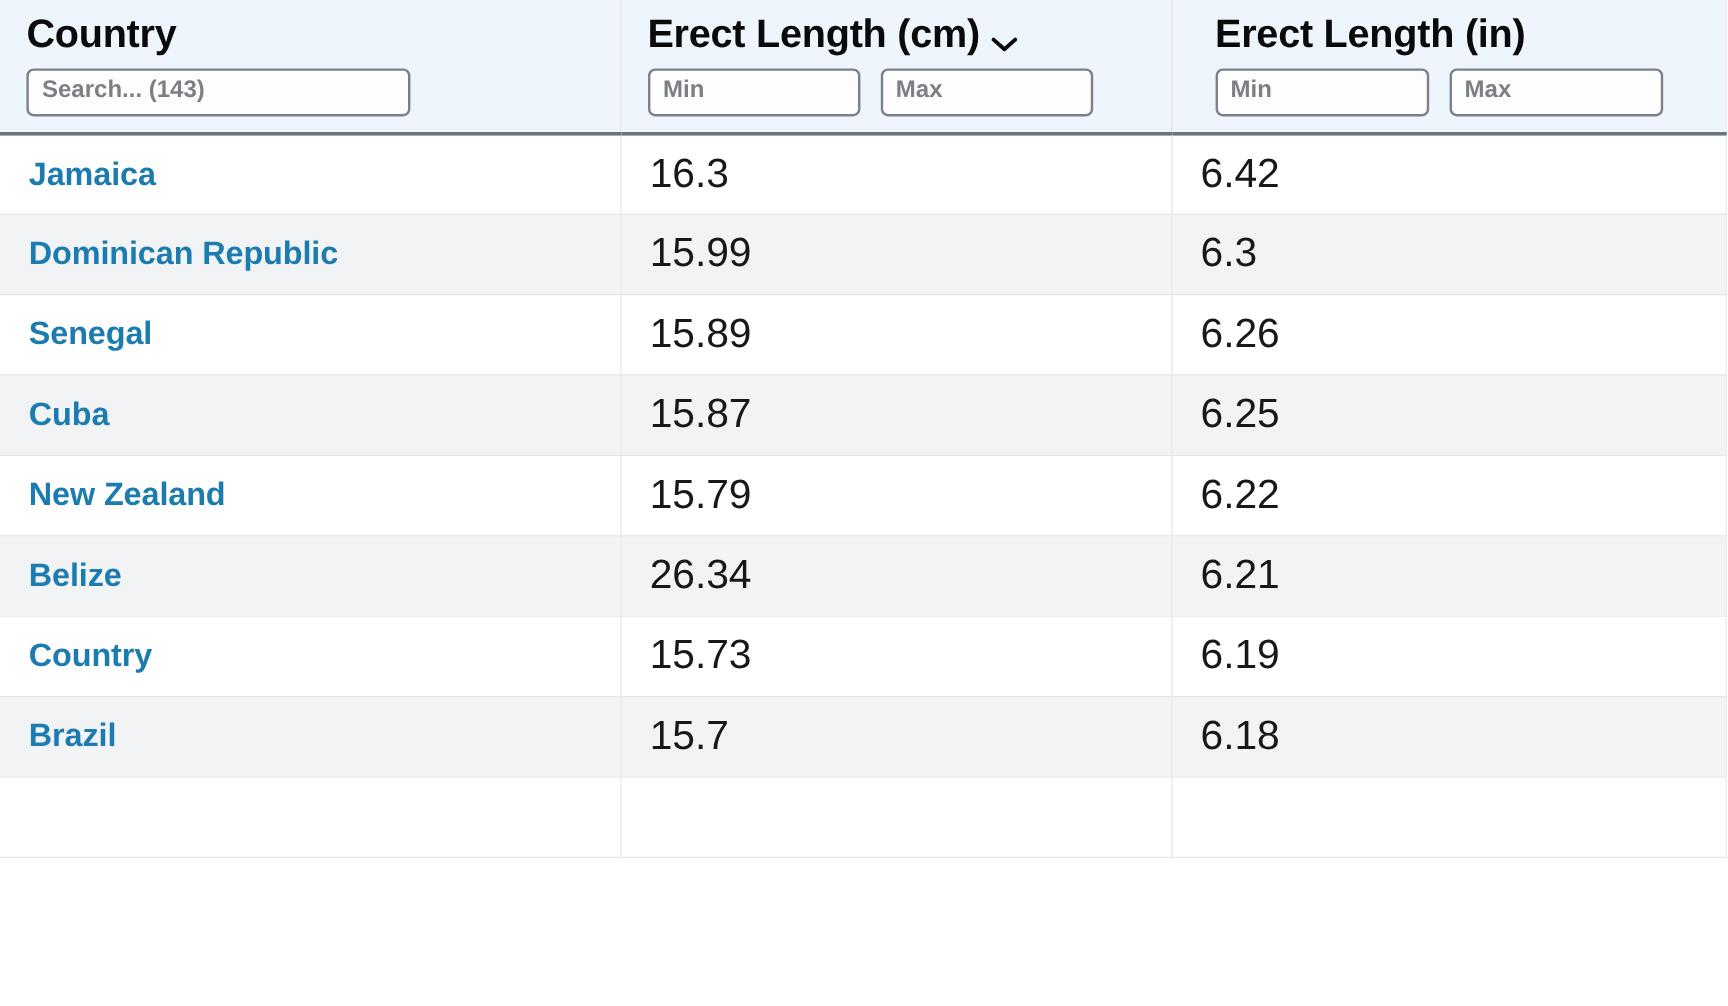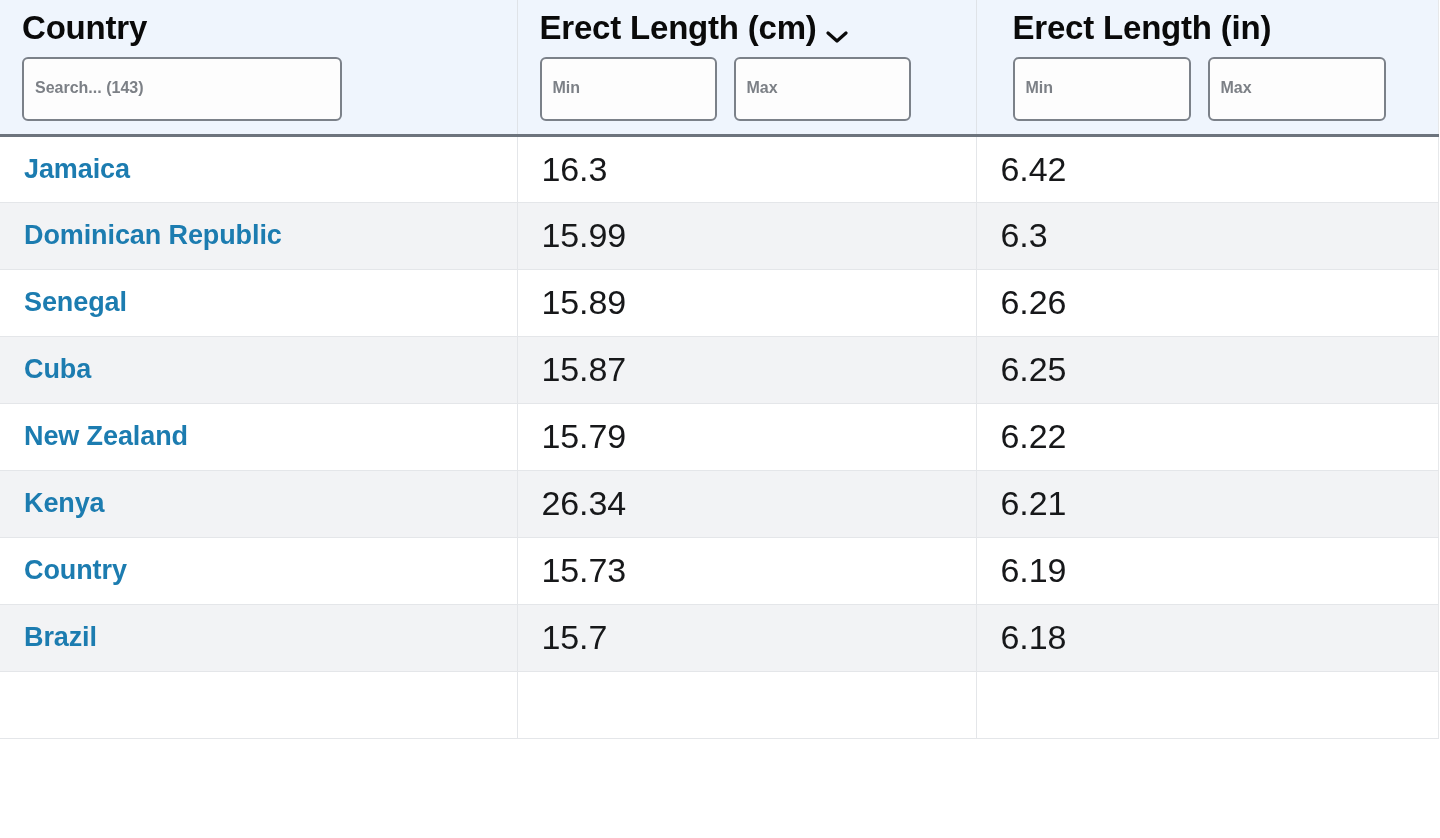--- a/index.html
+++ b/index.html
@@ -71,28 +71,28 @@
   .sort-icon svg { display: block; }
 
   .filter-row {
     display: flex;
     gap: 17px;
     align-items: center;
   }
 
   input.filter-input {
     font-family: "Liberation Sans", sans-serif;
-    font-size: 16px;
+    font-size: 20px;
     font-weight: normal;
     color: #3c3f44;
     background: #fdfdfd;
     border: 2px solid #7b8189;
     border-radius: 6px;
     padding: 5px 9px 7px 11px;
-    height: 64px;
+    height: 40px;
     outline: none;
   }
   input.filter-input::placeholder {
     color: #7c8086;
     font-weight: bold;
     opacity: 1;
   }
 
   input.search-input { width: 320px; }
   input.minmax-input { width: 177px; }
@@ -198,21 +198,21 @@
         <td><a class="country-link" href="#">Cuba</a></td>
         <td><span class="value-cell">15.87</span></td>
         <td><span class="value-cell">6.25</span></td>
       </tr>
       <tr>
         <td><a class="country-link" href="#">New Zealand</a></td>
         <td><span class="value-cell">15.79</span></td>
         <td><span class="value-cell">6.22</span></td>
       </tr>
       <tr>
-        <td><a class="country-link" href="#">Kenya</a></td>
+        <td><a class="country-link" href="#">Belize</a></td>
         <td><span class="value-cell">26.34</span></td>
         <td><span class="value-cell">6.21</span></td>
       </tr>
       <tr>
         <td><a class="country-link" href="#">Country</a></td>
         <td><span class="value-cell">15.73</span></td>
         <td><span class="value-cell">6.19</span></td>
       </tr>
       <tr>
         <td><a class="country-link" href="#">Brazil</a></td>

